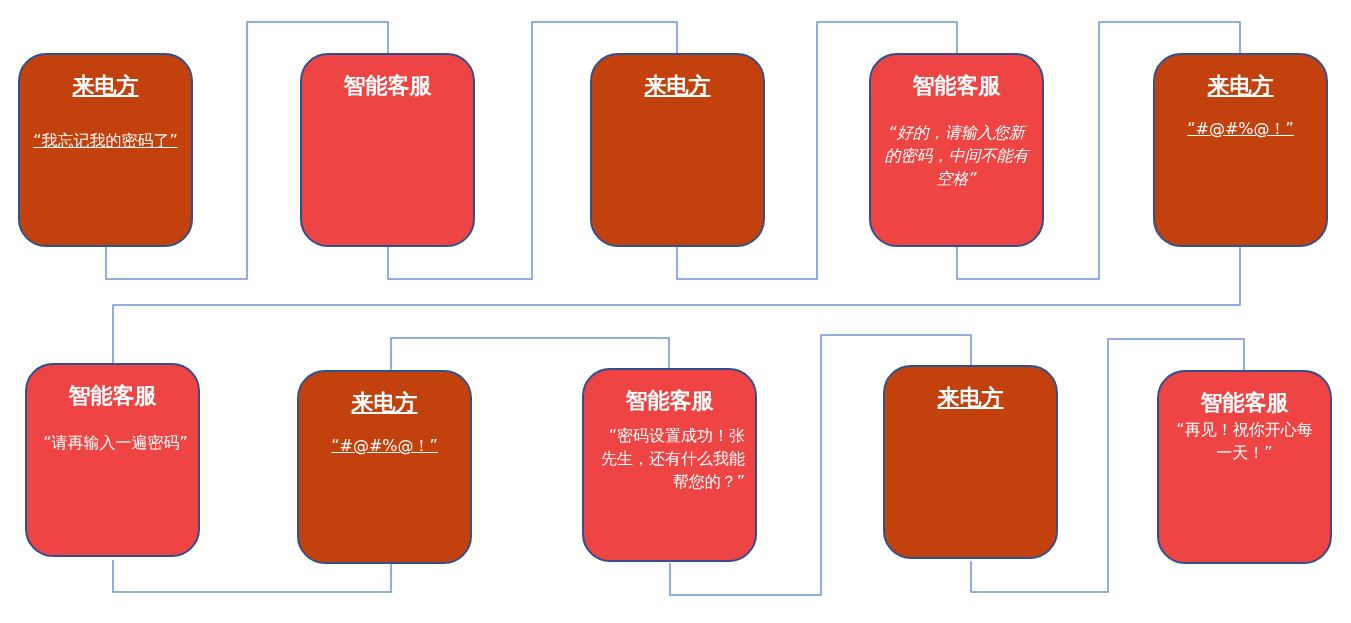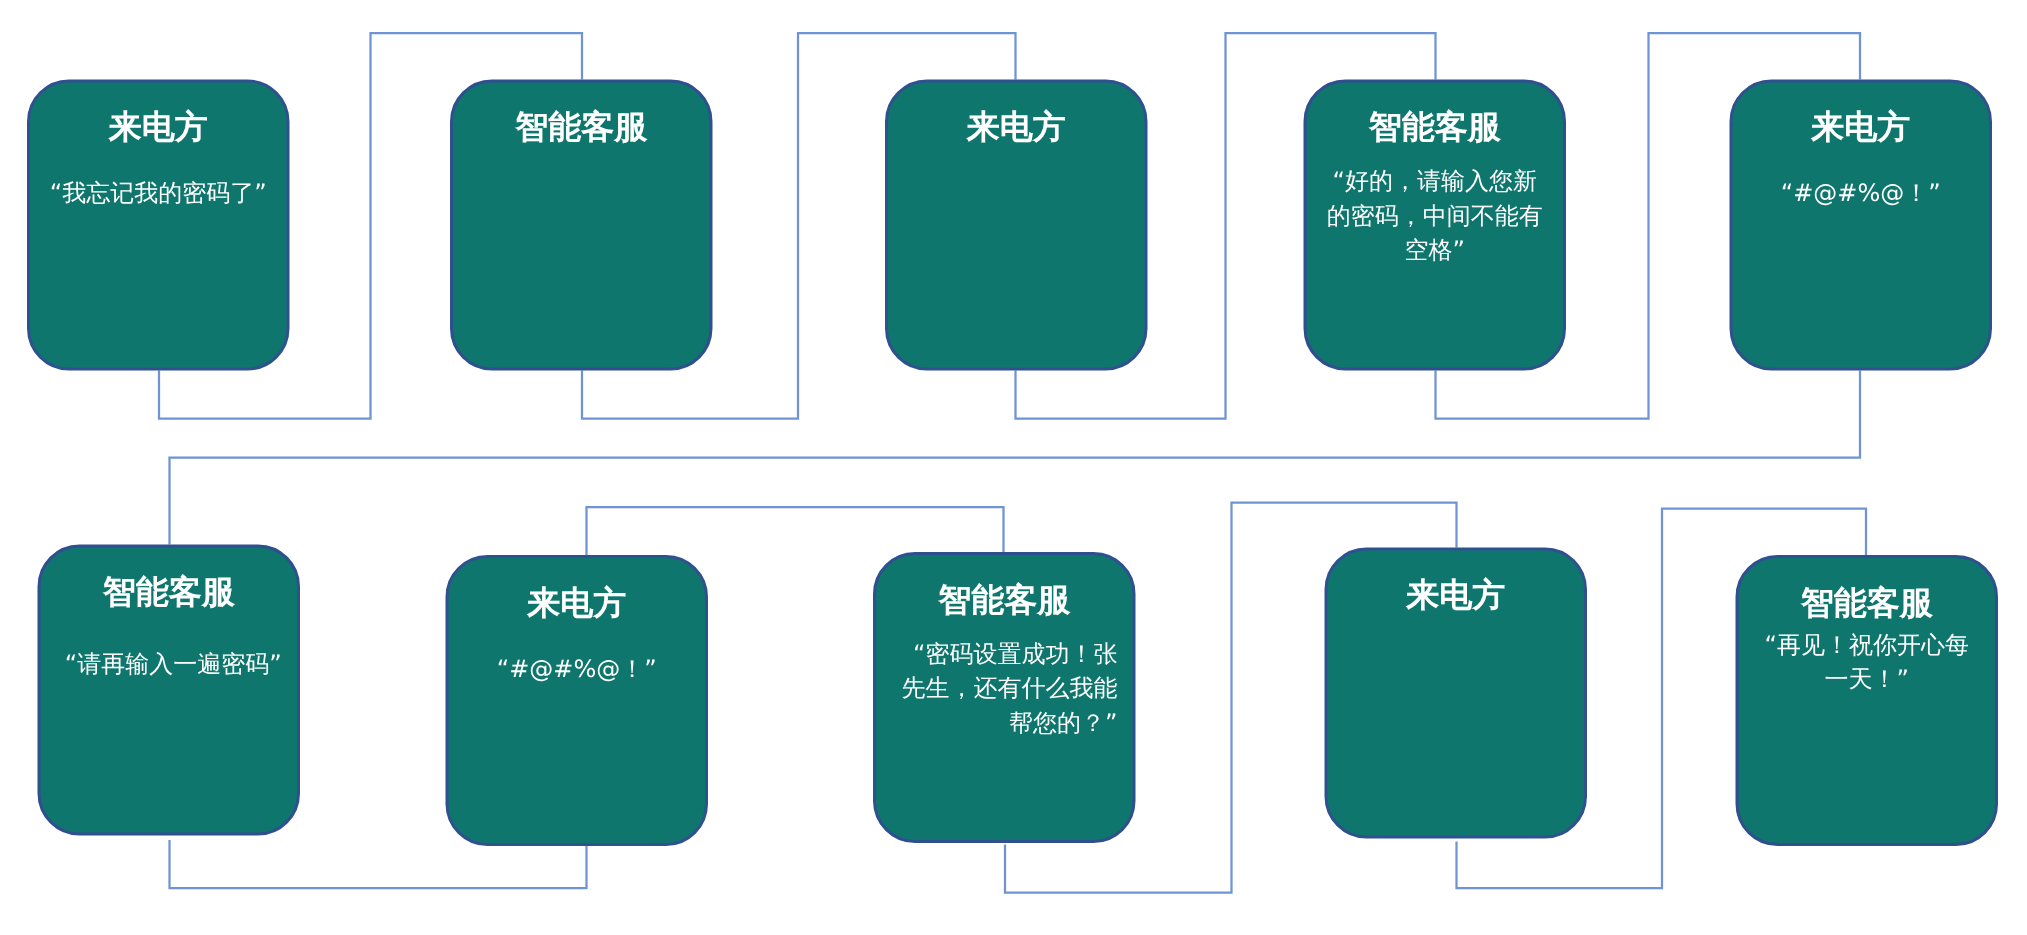--- a/index.html
+++ b/index.html
@@ -1,22 +1,22 @@
 <!DOCTYPE html>
 <html><head>
 <meta charset="utf-8">
 <style>
   html, body { margin:0; padding:0; background:#ffffff; }
   body { width:1351px; height:623px; position:relative; overflow:hidden;
          font-family:"DejaVu Sans","Liberation Sans",sans-serif; }
   svg.connectors { position:absolute; left:0; top:0; width:1351px; height:623px; }
   .box { position:absolute; width:175px; height:194px; border-radius:28px;
          box-sizing:border-box; border:2px solid #2f528f; color:#ffffff; text-align:center; }
-  .box.caller { background:#0f766e; }
-  .box.agent { background:#0f766e; border-color:#2f4f8f; }
+  .box.caller { background:#c2410c;text-decoration:underline; }
+  .box.agent { background:#ef4444; border-color:#2f4f8f; }
   .box .title { font-weight:bold; font-size:22px; margin-top:16px; line-height:30px; }
   .box .quote { font-size:16px; line-height:23px; padding:0 10px; }
 </style>
 </head>
 <body>
 
 <svg class="connectors" viewBox="0 0 1351 623">
   <g fill="none" stroke="#6f94d4" stroke-width="1.5">
 
     <polyline points="106,247 106,279 247,279 247,22 388,22 388,53"></polyline>
@@ -32,31 +32,31 @@
     <polyline points="113,560 113,592 391,592 391,338 669,338 669,368"></polyline>
 
     <polyline points="670,563 670,595 821,595 821,335 971,335 971,365"></polyline>
 
     <polyline points="971,561 971,592 1108,592 1108,339 1244,339 1244,370"></polyline>
   </g>
 </svg>
 
 <div class="box caller" style="left:18px; top:53px;">
   <div class="title">来电方</div>
-  <div class="quote" style="margin-top:16px;">“我忘记我的密码了”</div>
+  <div class="quote" style="margin-top:28px;">“我忘记我的密码了”</div>
 </div>
 <div class="box agent" style="left:300px; top:53px;">
   <div class="title">智能客服</div>
 </div>
 <div class="box caller" style="left:590px; top:53px;">
   <div class="title">来电方</div>
 </div>
 <div class="box agent" style="left:869px; top:53px;">
   <div class="title">智能客服</div>
-  <div class="quote" style="margin-top:8px;">“好的，请输入您新的密码，中间不能有空格”</div>
+  <div class="quote" style="margin-top:20px;font-style:italic;">“好的，请输入您新的密码，中间不能有空格”</div>
 </div>
 <div class="box caller" style="left:1153px; top:53px;">
   <div class="title">来电方</div>
   <div class="quote" style="margin-top:16px;">“#@#%@！”</div>
 </div>
 
 <div class="box agent" style="left:25px; top:363px;">
   <div class="title">智能客服</div>
   <div class="quote" style="margin-top:20px;padding-left:16px;">“请再输入一遍密码”</div>
 </div>

